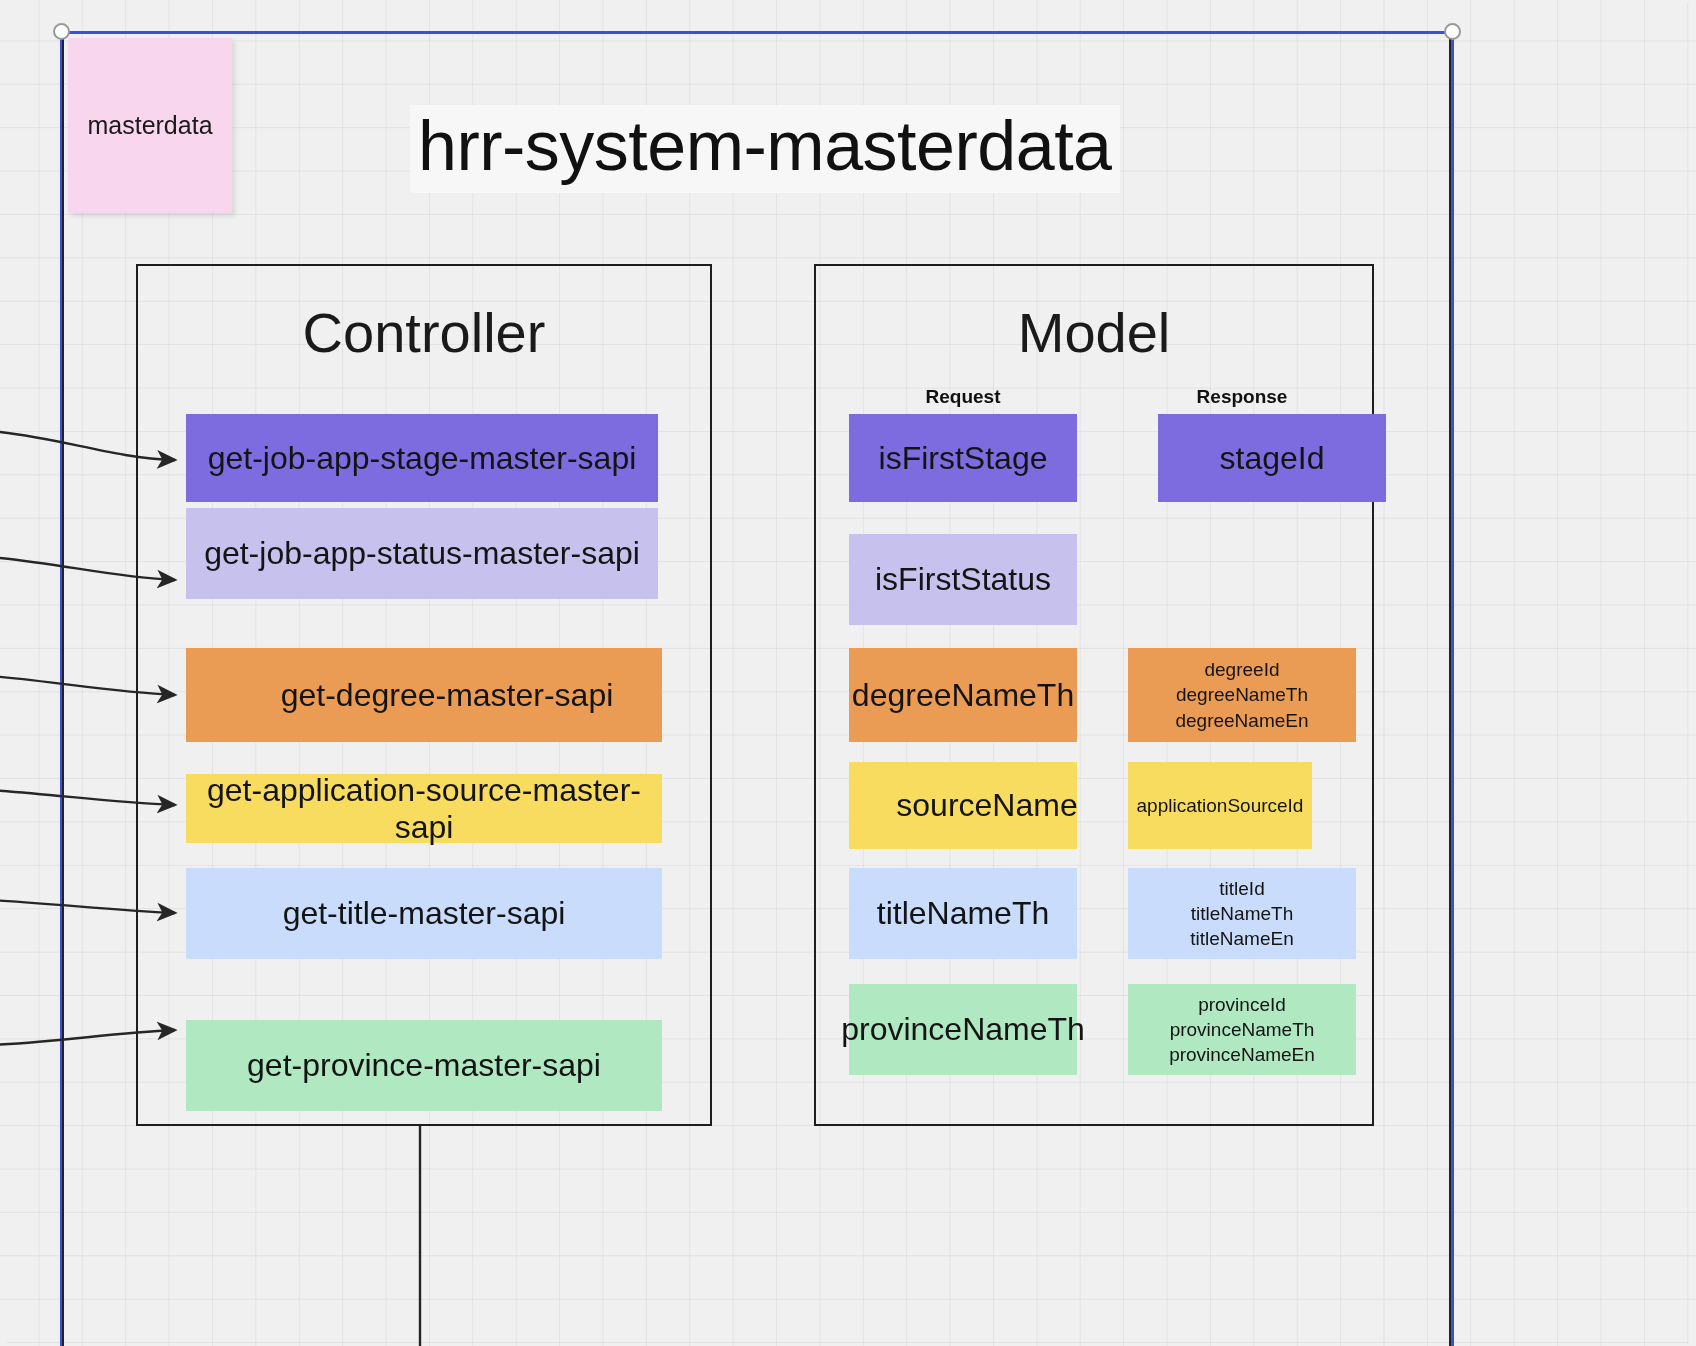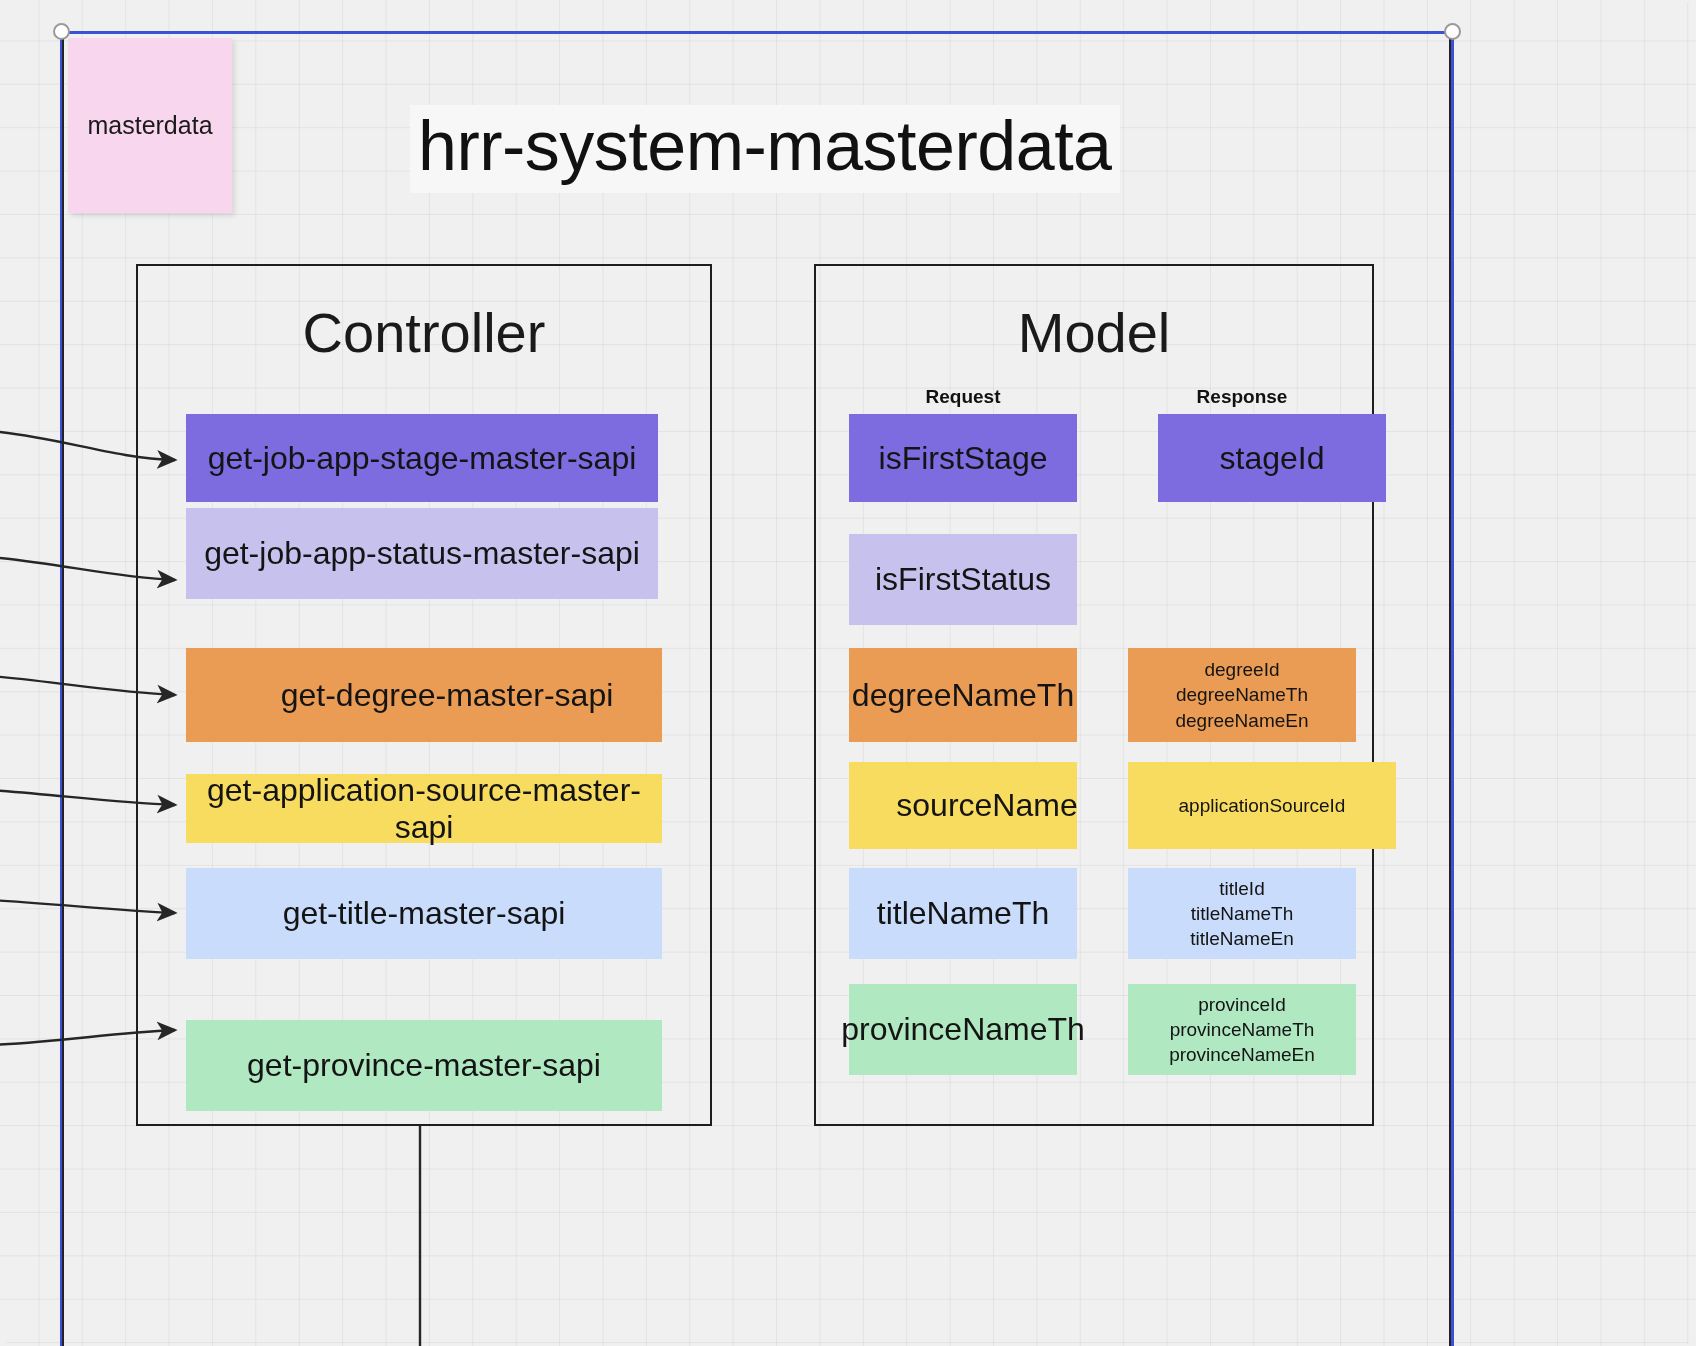--- a/index.html
+++ b/index.html
@@ -210,21 +210,21 @@
   <div class="item" style="left:849px; top:648px; width:228px; height:94px; background:#eb9c54;">
     <span class="label">degreeNameTh</span>
   </div>
   <div class="item small" style="left:1128px; top:648px; width:228px; height:94px; background:#eb9c54;">
     <span class="label">degreeId<br>degreeNameTh<br>degreeNameEn</span>
   </div>
 
   <div class="item" style="left:849px; top:762px; width:228px; height:87px; background:#f8dc60;padding-left:48px;">
     <span class="label">sourceName</span>
   </div>
-  <div class="item small" style="left:1128px; top:762px; width:268px; height:87px; background:#f8dc60;">
+  <div class="item small" style="left:1128px; top:762px; width:184px; height:87px; background:#f8dc60;">
     <span class="label">applicationSourceId</span>
   </div>
 
   <div class="item" style="left:849px; top:868px; width:228px; height:91px; background:#c9dcfb;">
     <span class="label">titleNameTh</span>
   </div>
   <div class="item small" style="left:1128px; top:868px; width:228px; height:91px; background:#c9dcfb;">
     <span class="label">titleId<br>titleNameTh<br>titleNameEn</span>
   </div>
 

